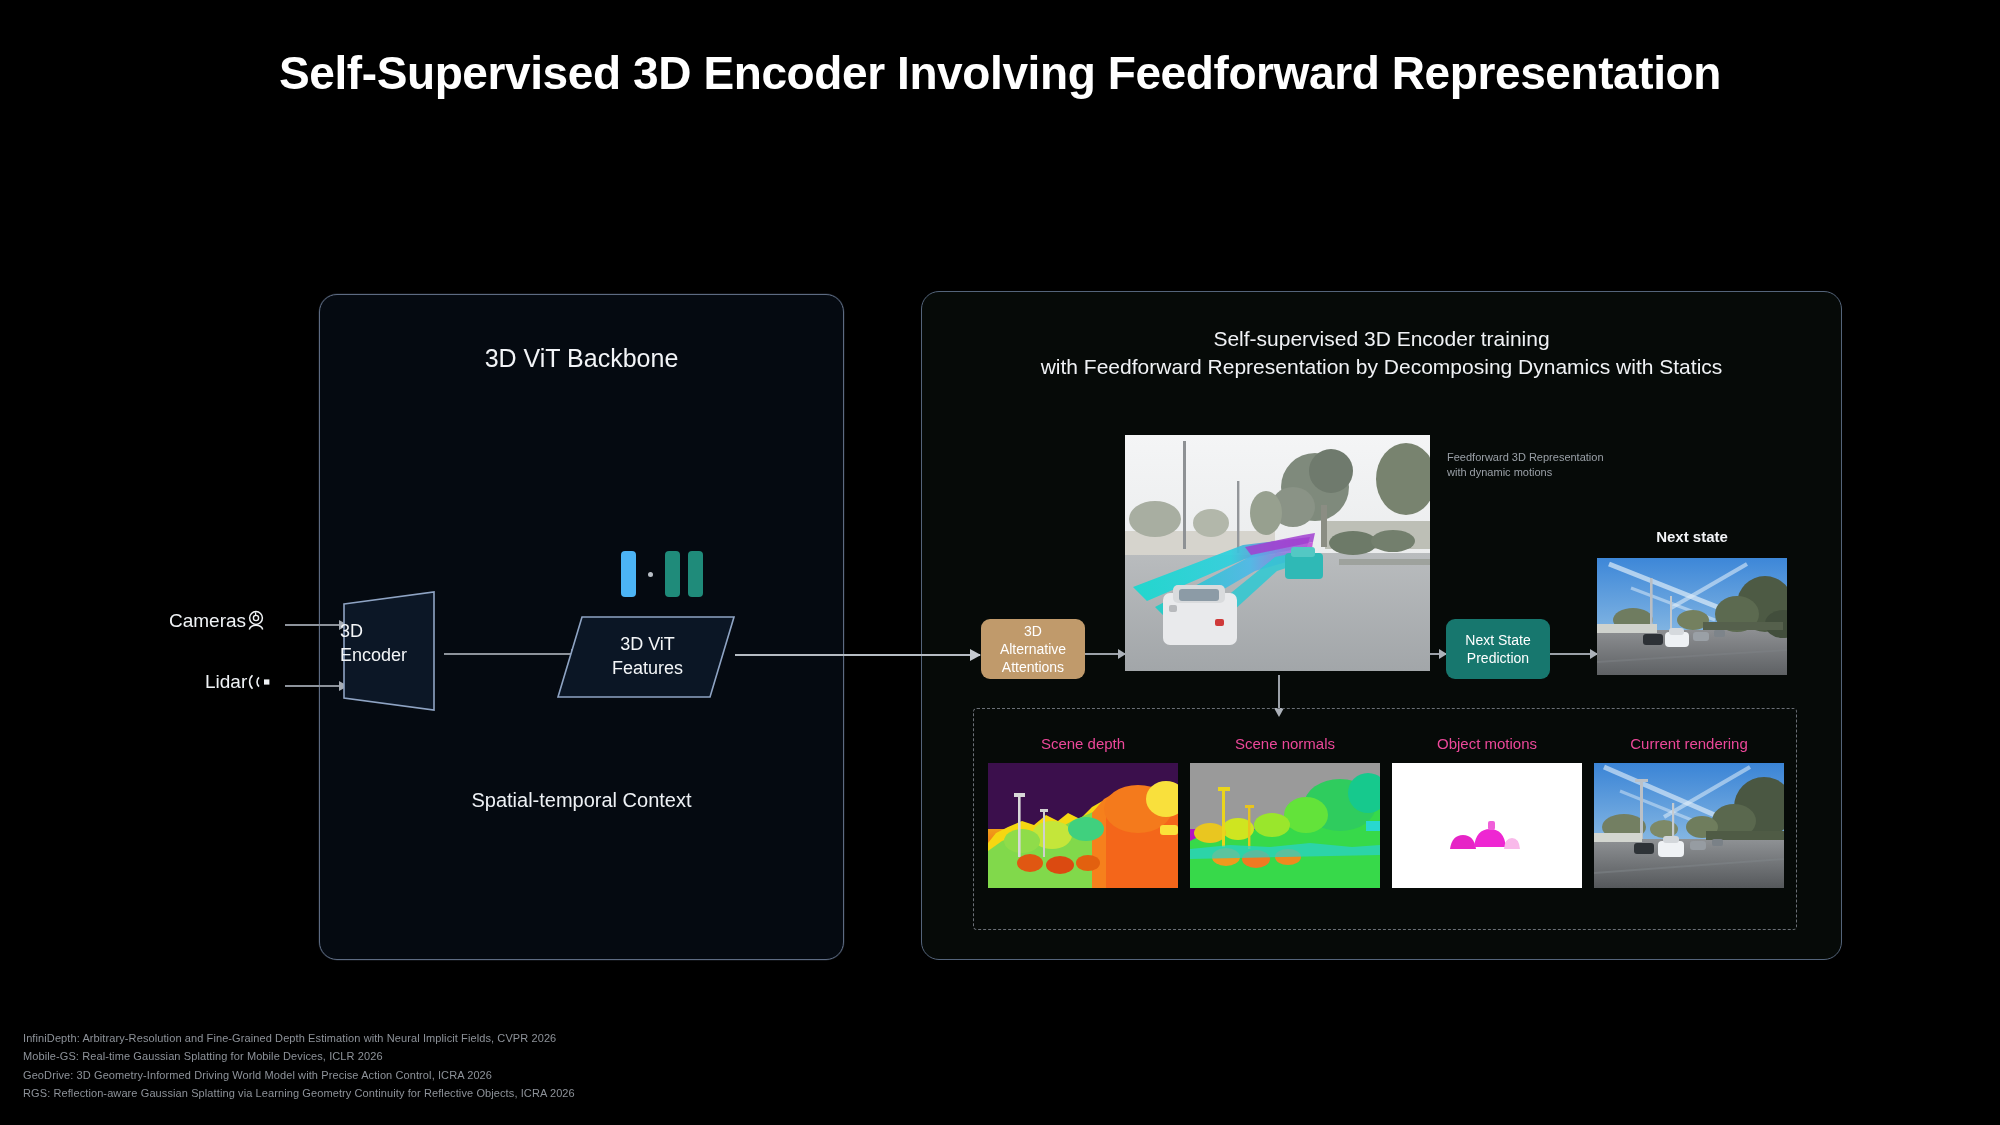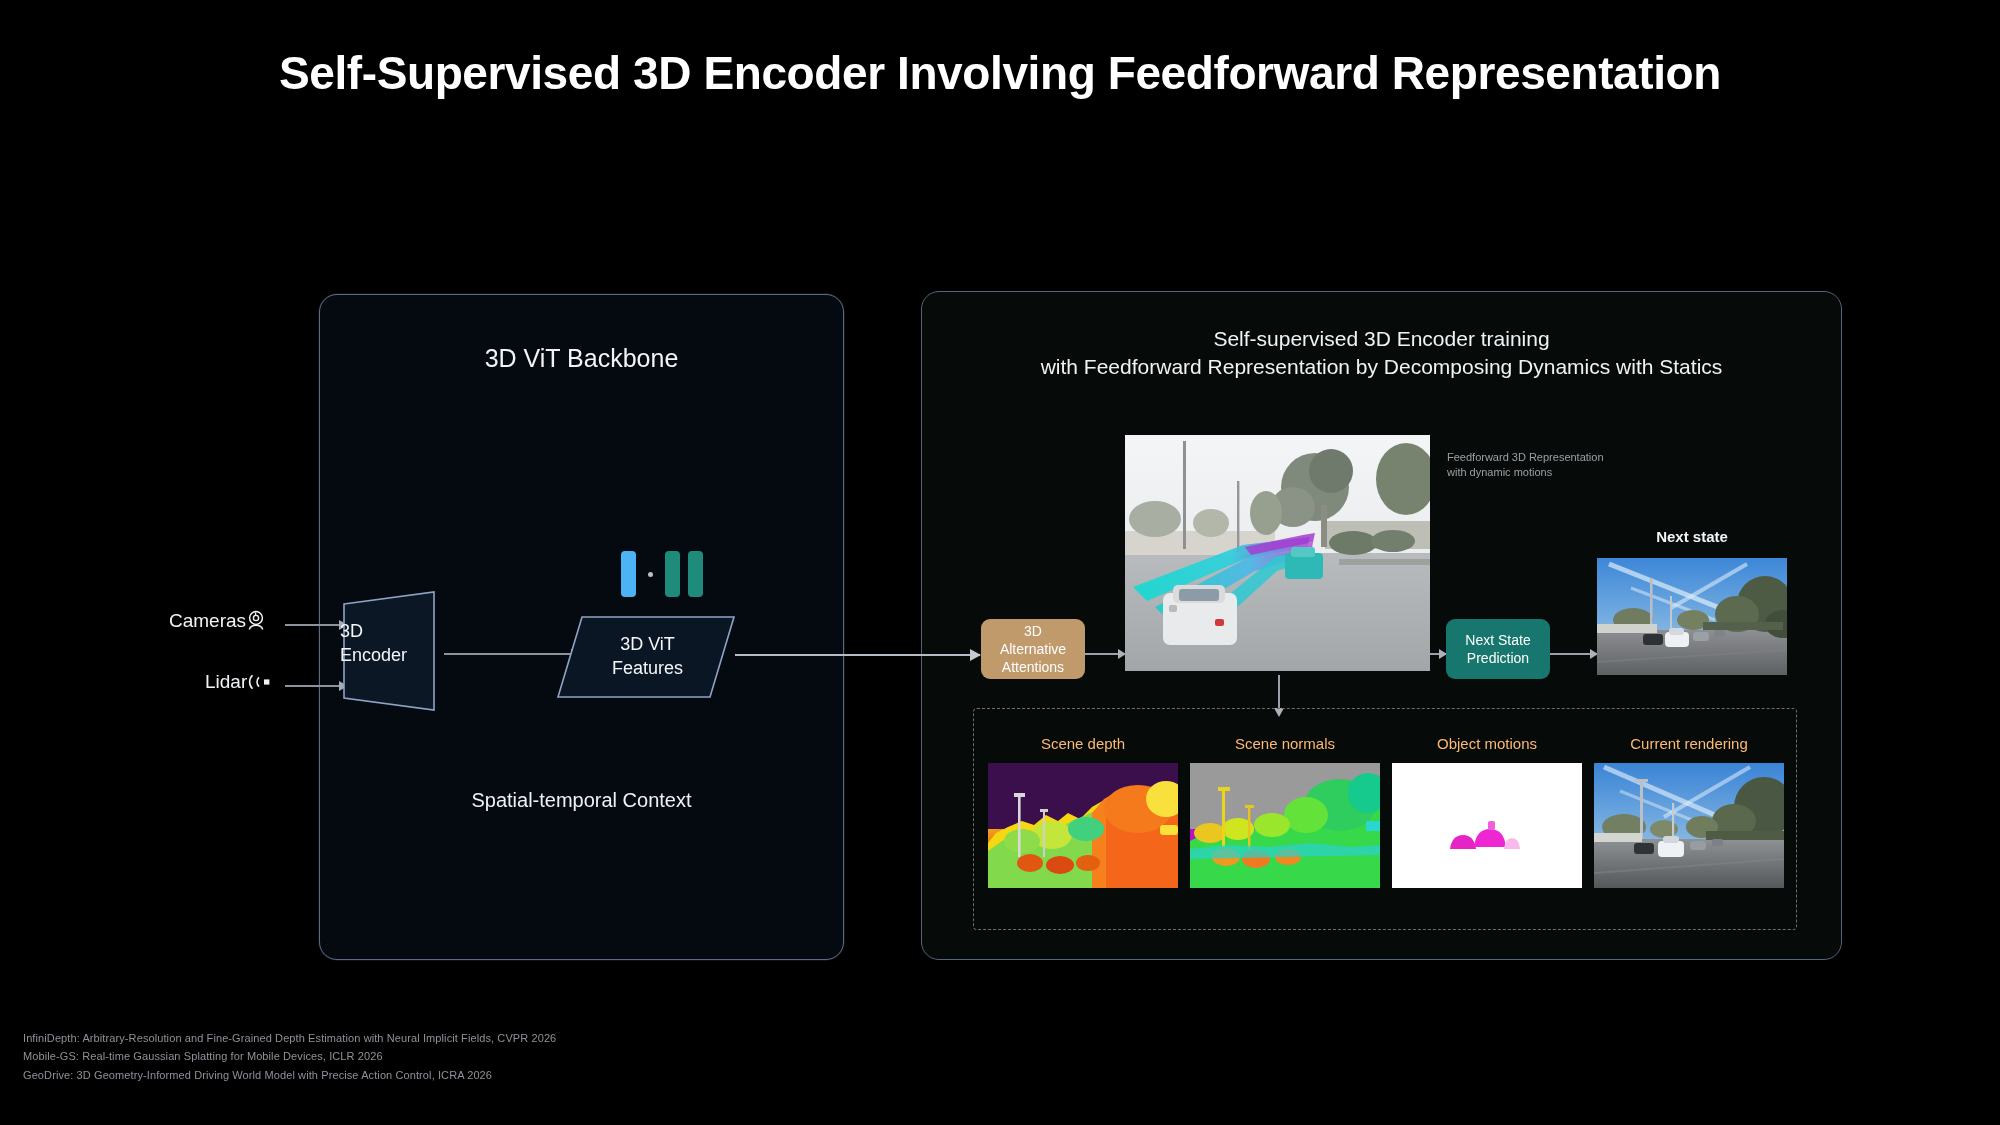--- a/index.html
+++ b/index.html
@@ -171,21 +171,21 @@
     border-left:5px solid transparent;border-right:5px solid transparent;
   }
 
   
   #outputs-box{
     position:absolute;left:973px;top:708px;width:824px;height:222px;
     border:1.5px dashed #6a6f76;border-radius:4px;box-sizing:border-box;
   }
   .output-item{position:absolute;top:26px;width:190px;}
   .output-label{
-    text-align:center;font-size:15px;color:#fdba74;margin-bottom:11px;
+    text-align:center;font-size:15px;color:#ec4899;margin-bottom:11px;
   }
   .output-thumb{
     width:190px;height:125px;overflow:hidden;background:#222;
   }
   #out-0{left:14px;}
   #out-1{left:216px;}
   #out-2{left:418px;}
   #out-3{left:620px;}
 
   
@@ -521,15 +521,16 @@
         </svg>
       </div>
     </div>
 
   </div>
 
   <div id="footnotes">
     <div>InfiniDepth: Arbitrary-Resolution and Fine-Grained Depth Estimation with Neural Implicit Fields, CVPR 2026</div>
     <div>Mobile-GS: Real-time Gaussian Splatting for Mobile Devices, ICLR 2026</div>
     <div>GeoDrive: 3D Geometry-Informed Driving World Model with Precise Action Control, ICRA 2026</div>
+    <div>RGS: Reflection-aware Gaussian Splatting via Learning Geometry Continuity for Reflective Objects, ICRA 2026</div>
   </div>
 
 </div>
 
 </body></html>

